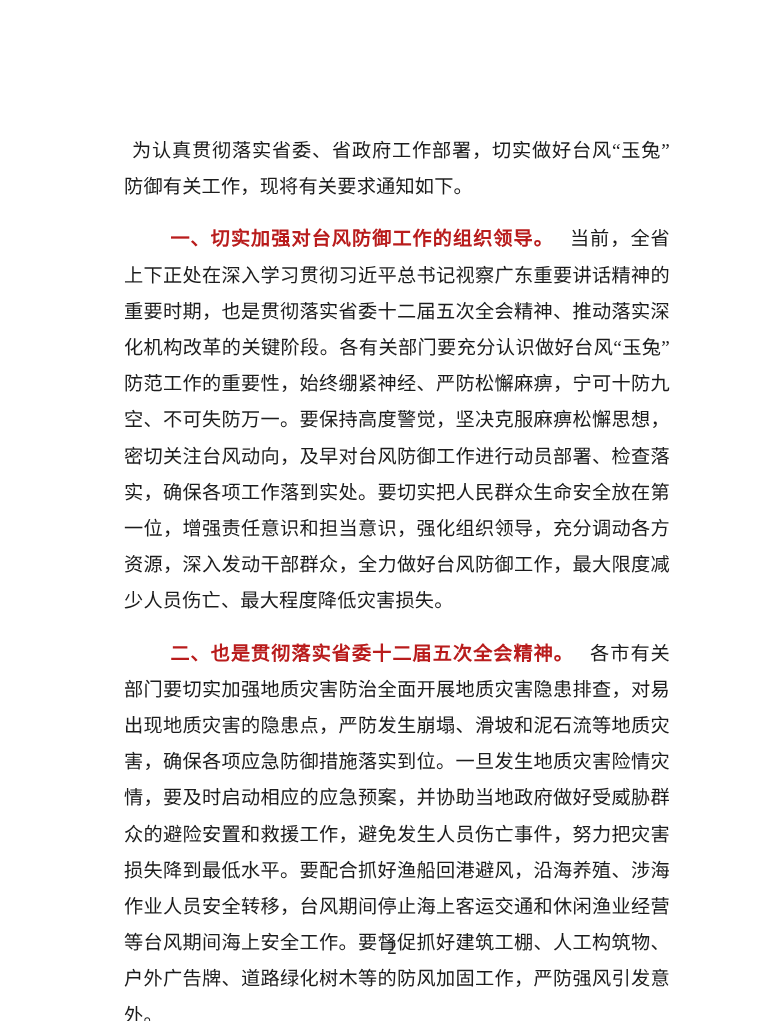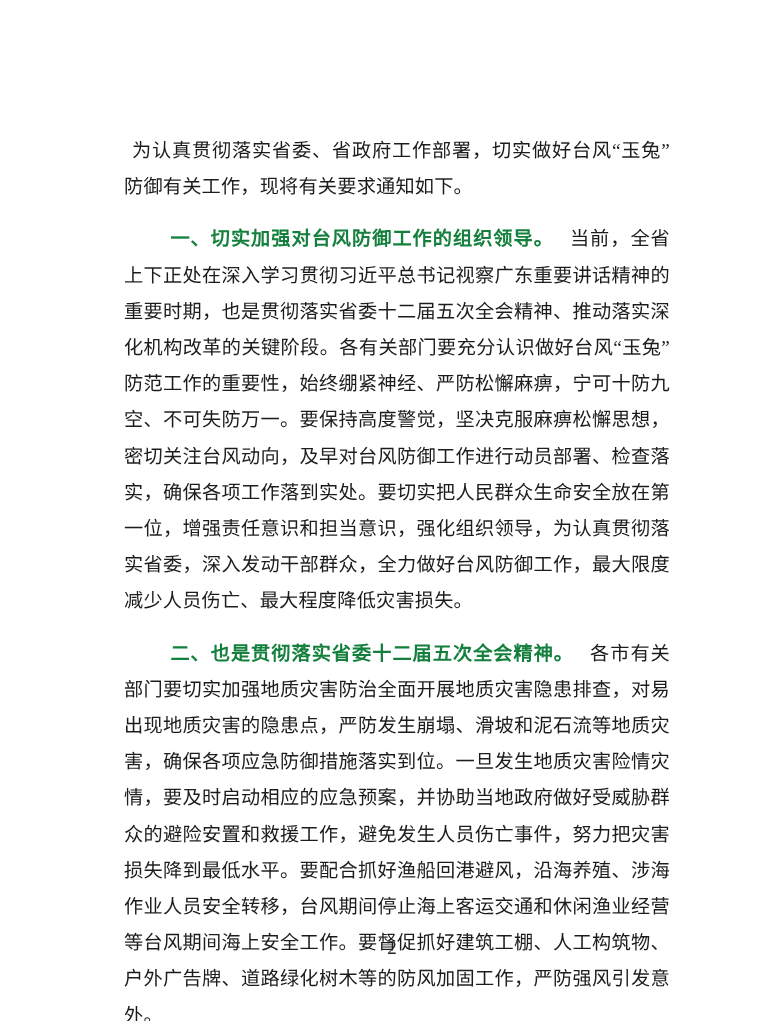--- a/index.html
+++ b/index.html
@@ -36,21 +36,21 @@
     word-break: break-all;
   }
 
   .content p.indent {
     text-indent: 2em;
   }
 
   .section-heading {
     font-weight: 700;
     font-family: "Liberation Sans", "DejaVu Sans", sans-serif;
-    color: #15803d;
+    color: #b91c1c;
   }
 
   .page-number {
     position: absolute;
     left: 0;
     top: 910px;
     width: 752px;
     text-align: center;
     font-size: 19px;
     line-height: 28px;
@@ -60,21 +60,21 @@
 </style>
 </head>
 <body>
 
 <div class="page">
   <div class="content">
     <p>
       <span>为认真贯彻落实省委、省政府工作部署，切实做好台风“玉兔”防御有关工作，现将有关要求通知如下。</span>
     </p>
     <p class="indent">
-      <span class="section-heading">一、切实加强对台风防御工作的组织领导。</span><span>当前，全省上下正处在深入学习贯彻习近平总书记视察广东重要讲话精神的重要时期，也是贯彻落实省委十二届五次全会精神、推动落实深化机构改革的关键阶段。各有关部门要充分认识做好台风“玉兔”防范工作的重要性，始终绷紧神经、严防松懈麻痹，宁可十防九空、不可失防万一。要保持高度警觉，坚决克服麻痹松懈思想，密切关注台风动向，及早对台风防御工作进行动员部署、检查落实，确保各项工作落到实处。要切实把人民群众生命安全放在第一位，增强责任意识和担当意识，强化组织领导，为认真贯彻落实省委，深入发动干部群众，全力做好台风防御工作，最大限度减少人员伤亡、最大程度降低灾害损失。</span>
+      <span class="section-heading">一、切实加强对台风防御工作的组织领导。</span><span>当前，全省上下正处在深入学习贯彻习近平总书记视察广东重要讲话精神的重要时期，也是贯彻落实省委十二届五次全会精神、推动落实深化机构改革的关键阶段。各有关部门要充分认识做好台风“玉兔”防范工作的重要性，始终绷紧神经、严防松懈麻痹，宁可十防九空、不可失防万一。要保持高度警觉，坚决克服麻痹松懈思想，密切关注台风动向，及早对台风防御工作进行动员部署、检查落实，确保各项工作落到实处。要切实把人民群众生命安全放在第一位，增强责任意识和担当意识，强化组织领导，充分调动各方资源，深入发动干部群众，全力做好台风防御工作，最大限度减少人员伤亡、最大程度降低灾害损失。</span>
     </p>
     <p class="indent">
       <span class="section-heading">二、也是贯彻落实省委十二届五次全会精神。</span><span>各市有关部门要切实加强地质灾害防治全面开展地质灾害隐患排查，对易出现地质灾害的隐患点，严防发生崩塌、滑坡和泥石流等地质灾害，确保各项应急防御措施落实到位。一旦发生地质灾害险情灾情，要及时启动相应的应急预案，并协助当地政府做好受威胁群众的避险安置和救援工作，避免发生人员伤亡事件，努力把灾害损失降到最低水平。要配合抓好渔船回港避风，沿海养殖、涉海作业人员安全转移，台风期间停止海上客运交通和休闲渔业经营等台风期间海上安全工作。要督促抓好建筑工棚、人工构筑物、户外广告牌、道路绿化树木等的防风加固工作，严防强风引发意外。</span>
     </p>
   </div>
 
   <div class="page-number">2</div>
 </div>
 
 </body></html>

